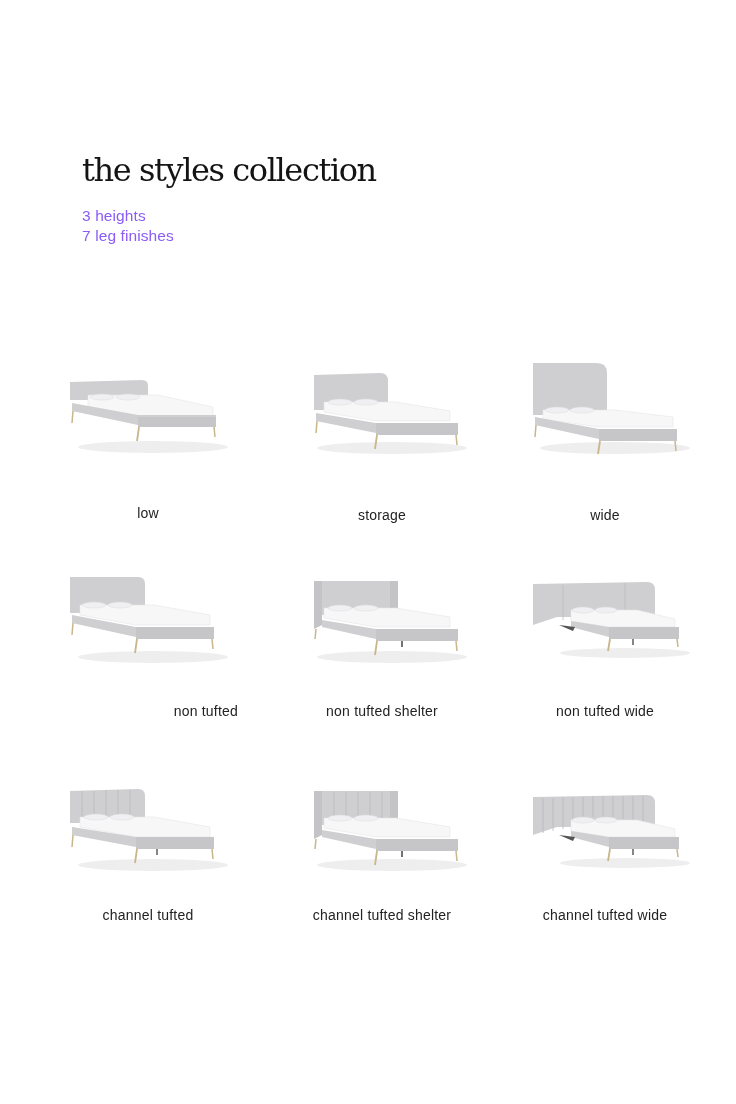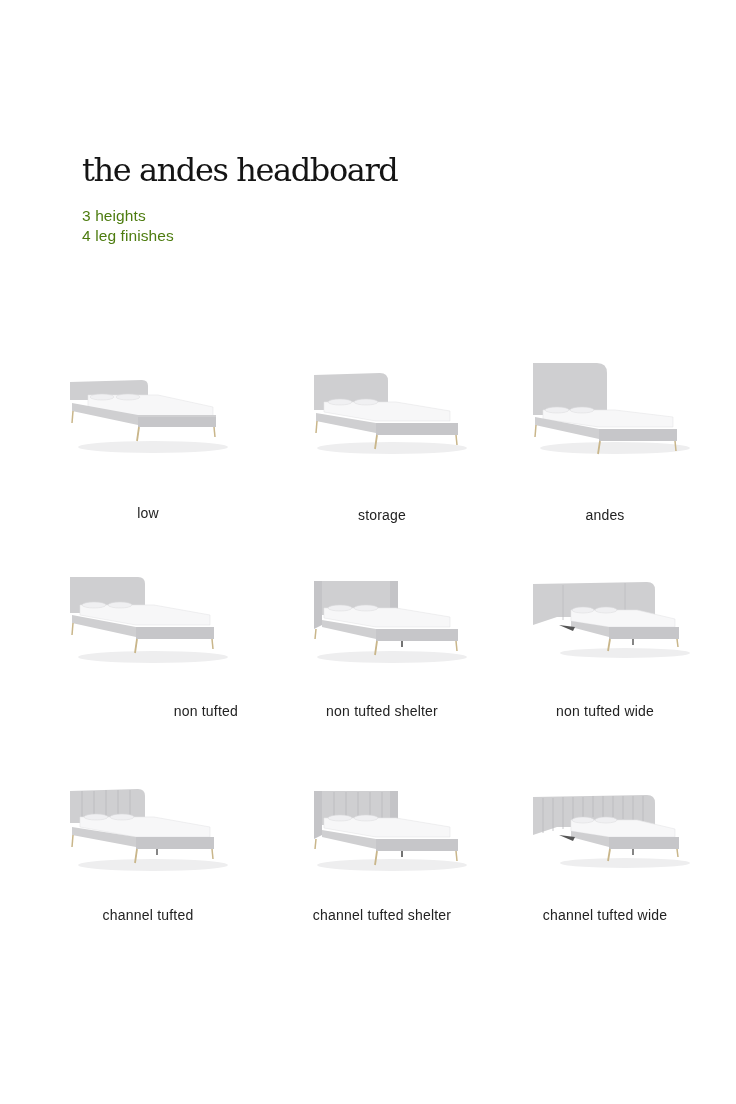--- a/index.html
+++ b/index.html
@@ -2,33 +2,33 @@
 <html><head>
   <meta charset="utf-8">
   <style>
     html, body { margin: 0; padding: 0; background: #ffffff; }
     body { width: 736px; height: 1104px; position: relative; overflow: hidden;
            font-family: "Liberation Sans", "DejaVu Sans", sans-serif; color: #1a1a1a; }
     .title { position: absolute; left: 82px; top: 150px; margin: 0;
              font-family: "DejaVu Serif", "Liberation Serif", serif; font-weight: normal;
              font-size: 32px; letter-spacing: -1.4px; color: #141414; line-height: 40px; }
     .features { position: absolute; left: 82px; top: 206px; margin: 0; padding: 0; list-style: none; }
-    .features li { font-size: 15.5px; line-height: 20px; color: #4d7c0f; letter-spacing: 0.1px; }
+    .features li { font-size: 15.5px; line-height: 20px; color: #8b5cf6; letter-spacing: 0.1px; }
     .card { position: absolute; width: 180px; height: 170px; }
     .card svg { position: absolute; left: 0; top: 0; }
     .card .label { position: absolute; left: 0; width: 100%; text-align: center;
                    font-size: 14px; color: #222; letter-spacing: 0.2px; }
   </style>
 </head>
 <body>
 
-<h1 class="title">the andes headboard</h1>
+<h1 class="title">the styles collection</h1>
 <ul class="features">
   <li>3 heights</li>
-  <li>4 leg finishes</li>
+  <li>7 leg finishes</li>
 </ul>
 
 <div class="card" style="left:58px; top:355px;">
   <svg width="180" height="120" viewBox="0 0 180 120">
     <ellipse cx="95" cy="92" rx="75" ry="6" fill="#eeeeef"></ellipse>
     <path d="M12 27 L84 25 Q90 25 90 31 L90 45 L12 45 Z" fill="#cfcfd1"></path>
     <path d="M30 40 L100 40 L155 52 L155 62 L80 62 L30 52 Z" fill="#f7f7f8" stroke="#e6e6e8" stroke-width="0.6"></path>
     <ellipse cx="44" cy="42" rx="12" ry="3" fill="#f0f0f2" stroke="#dadadc" stroke-width="0.5"></ellipse>
     <ellipse cx="70" cy="42" rx="12" ry="3" fill="#f0f0f2" stroke="#dadadc" stroke-width="0.5"></ellipse>
     <path d="M14 48 L14 56 L80 70 L158 70 L158 60 L80 60 Z" fill="#cfcfd1"></path>
@@ -62,21 +62,21 @@
     <path d="M18 8 L82 8 Q92 8 92 18 L92 60 L18 60 Z" fill="#cfcfd1"></path>
     <path d="M28 55 L100 55 L158 62 L158 72 L84 72 L28 64 Z" fill="#f7f7f8" stroke="#e6e6e8" stroke-width="0.6"></path>
     <ellipse cx="42" cy="55" rx="12" ry="3" fill="#f0f0f2" stroke="#dadadc" stroke-width="0.5"></ellipse>
     <ellipse cx="67" cy="55" rx="12" ry="3" fill="#f0f0f2" stroke="#dadadc" stroke-width="0.5"></ellipse>
     <path d="M20 62 L20 70 L84 84 L162 84 L162 74 L84 74 Z" fill="#cfcfd1"></path>
     <path d="M84 74 L162 74 L162 86 L84 86 Z" fill="#c6c6c9"></path>
     <line x1="21" y1="70" x2="20" y2="82" stroke="#c9b68a" stroke-width="1.5"></line>
     <line x1="85" y1="86" x2="83" y2="99" stroke="#c9b68a" stroke-width="1.8"></line>
     <line x1="160" y1="86" x2="161" y2="96" stroke="#c9b68a" stroke-width="1.5"></line>
   </svg>
-  <div class="label" style="top:152px;">andes</div>
+  <div class="label" style="top:152px;">wide</div>
 </div>
 
 <div class="card" style="left:58px; top:565px;">
   <svg width="180" height="120" viewBox="0 0 180 120">
     <ellipse cx="95" cy="92" rx="75" ry="6" fill="#eeeeef"></ellipse>
     <path d="M12 12 L80 12 Q87 12 87 19 L87 48 L12 48 Z" fill="#cfcfd1"></path>
     <path d="M22 40 L96 40 L152 50 L152 60 L78 60 L22 50 Z" fill="#f7f7f8" stroke="#e6e6e8" stroke-width="0.6"></path>
     <ellipse cx="36" cy="40" rx="12" ry="3" fill="#f0f0f2" stroke="#dadadc" stroke-width="0.5"></ellipse>
     <ellipse cx="62" cy="40" rx="12" ry="3" fill="#f0f0f2" stroke="#dadadc" stroke-width="0.5"></ellipse>
     <path d="M14 50 L14 58 L78 72 L156 72 L156 62 L78 62 Z" fill="#cfcfd1"></path>

